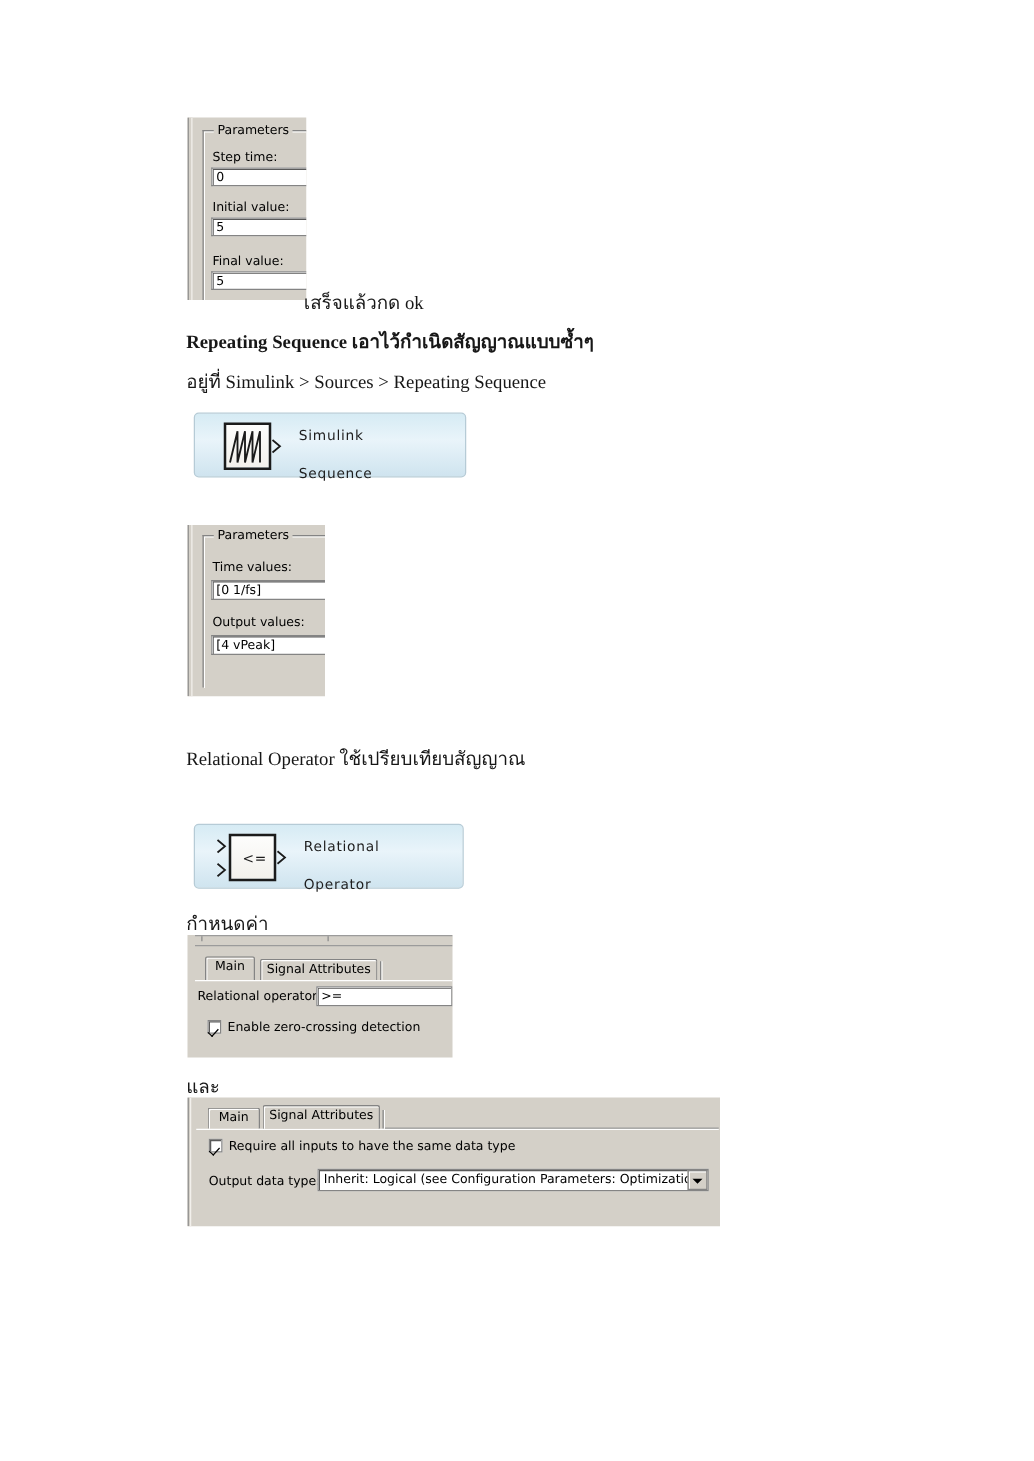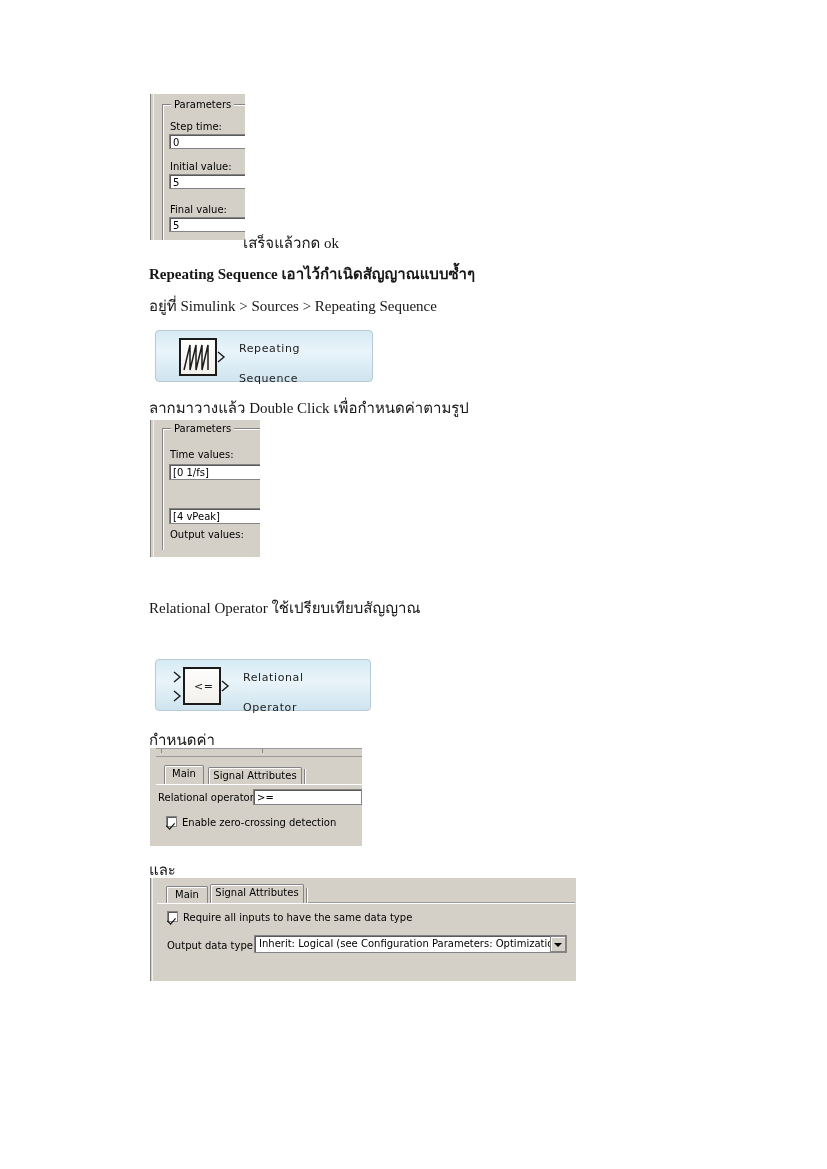--- a/index.html
+++ b/index.html
@@ -274,38 +274,37 @@
     <div class="blk-body" style="left:23px; top:7px; width:38px; height:38px;">
       <svg width="34" height="34" viewBox="0 0 34 34" style="position:absolute;left:0;top:0;">
         <polyline points="3,30 9,5 9,30 15,5 15,30 21,5 21,30 27,5 27,30" fill="none" stroke="#1b1b1b" stroke-width="1.5"></polyline>
       </svg>
     </div>
 
     <svg width="10" height="12" style="position:absolute;left:61px;top:20px;">
       <polyline points="1,1 7,6 1,11" fill="none" stroke="#1b1b1b" stroke-width="1.4"></polyline>
     </svg>
 
-    <div class="blk-name" style="left:83px; top:10px;"><span>Repeating</span><br>
+    <div class="blk-name" style="left:83px; top:10px;"><span>Simulink</span><br>
       <span>Sequence</span>
     </div>
   </div>
 
-  <div class="prose" style="left:149px; top:398px;">ลากมาวางแล้ว Double Click เพื่อกำหนดค่าตามรูป</div>
 
   <div class="dlg" style="left:150px; top:420px; width:110px; height:137px;">
     <div class="dlg-edge-l"></div>
 
     <div class="groupbox" style="left:12px; top:8px; width:115px; height:122px;">
       <span class="groupbox-title">Parameters</span>
     </div>
 
     <div class="fld-label" style="left:20px; top:29px;">Time values:</div>
     <div class="textbox" style="left:19px; top:44px; width:100px; height:16px;">[0 1/fs]</div>
 
-    <div class="fld-label" style="left:20px; top:73px;margin-top:36px;">Output values:</div>
+    <div class="fld-label" style="left:20px; top:73px;">Output values:</div>
     <div class="textbox" style="left:19px; top:88px; width:100px; height:16px;">[4 vPeak]</div>
   </div>
 
   <div class="prose" style="left:149px; top:598px;">Relational Operator ใช้เปรียบเทียบสัญญาณ</div>
 
 
   <div class="blocktile" style="left:155px; top:659px; width:216px; height:52px;">
 
     <svg width="10" height="12" style="position:absolute;left:17px;top:11px;">
       <polyline points="1,1 7,6 1,11" fill="none" stroke="#1b1b1b" stroke-width="1.4"></polyline>

